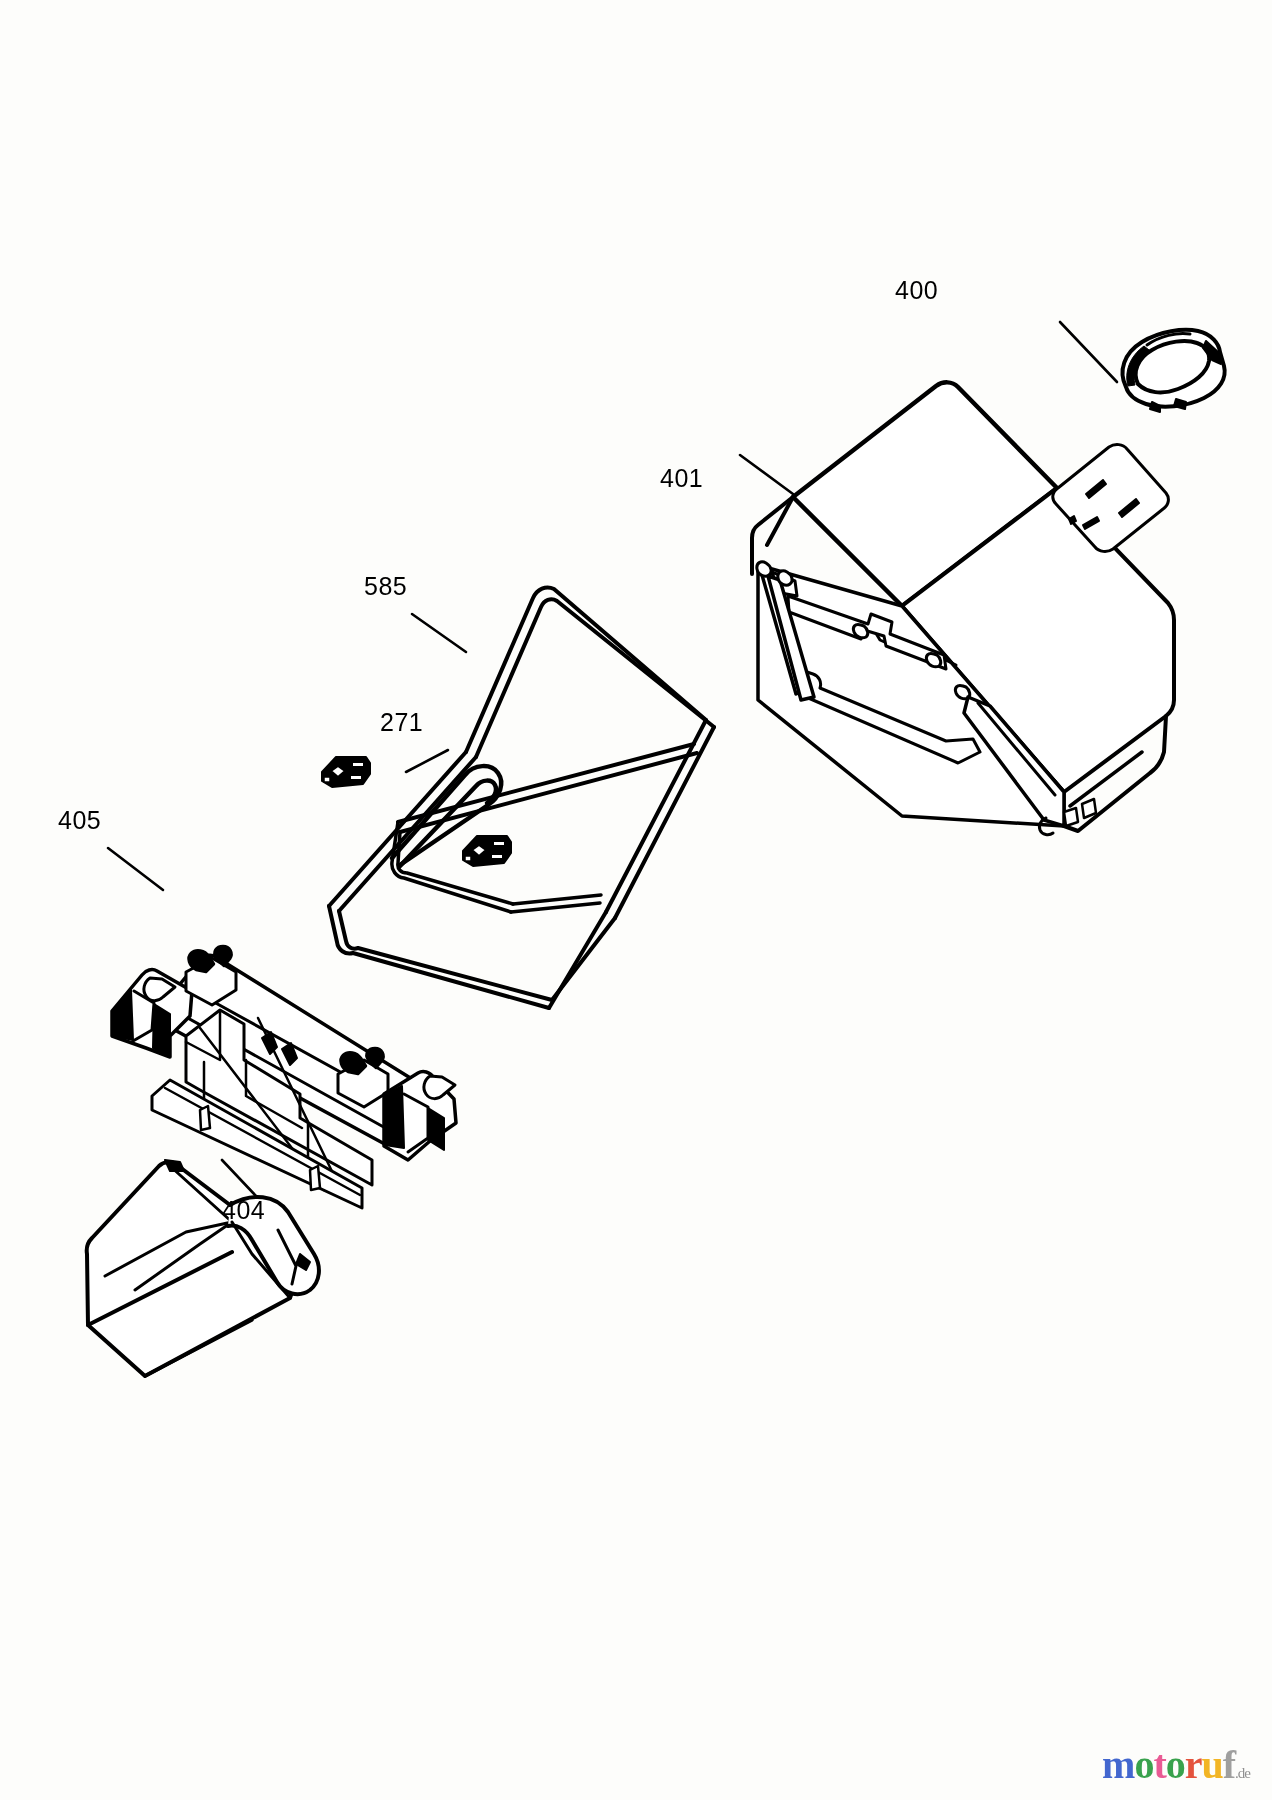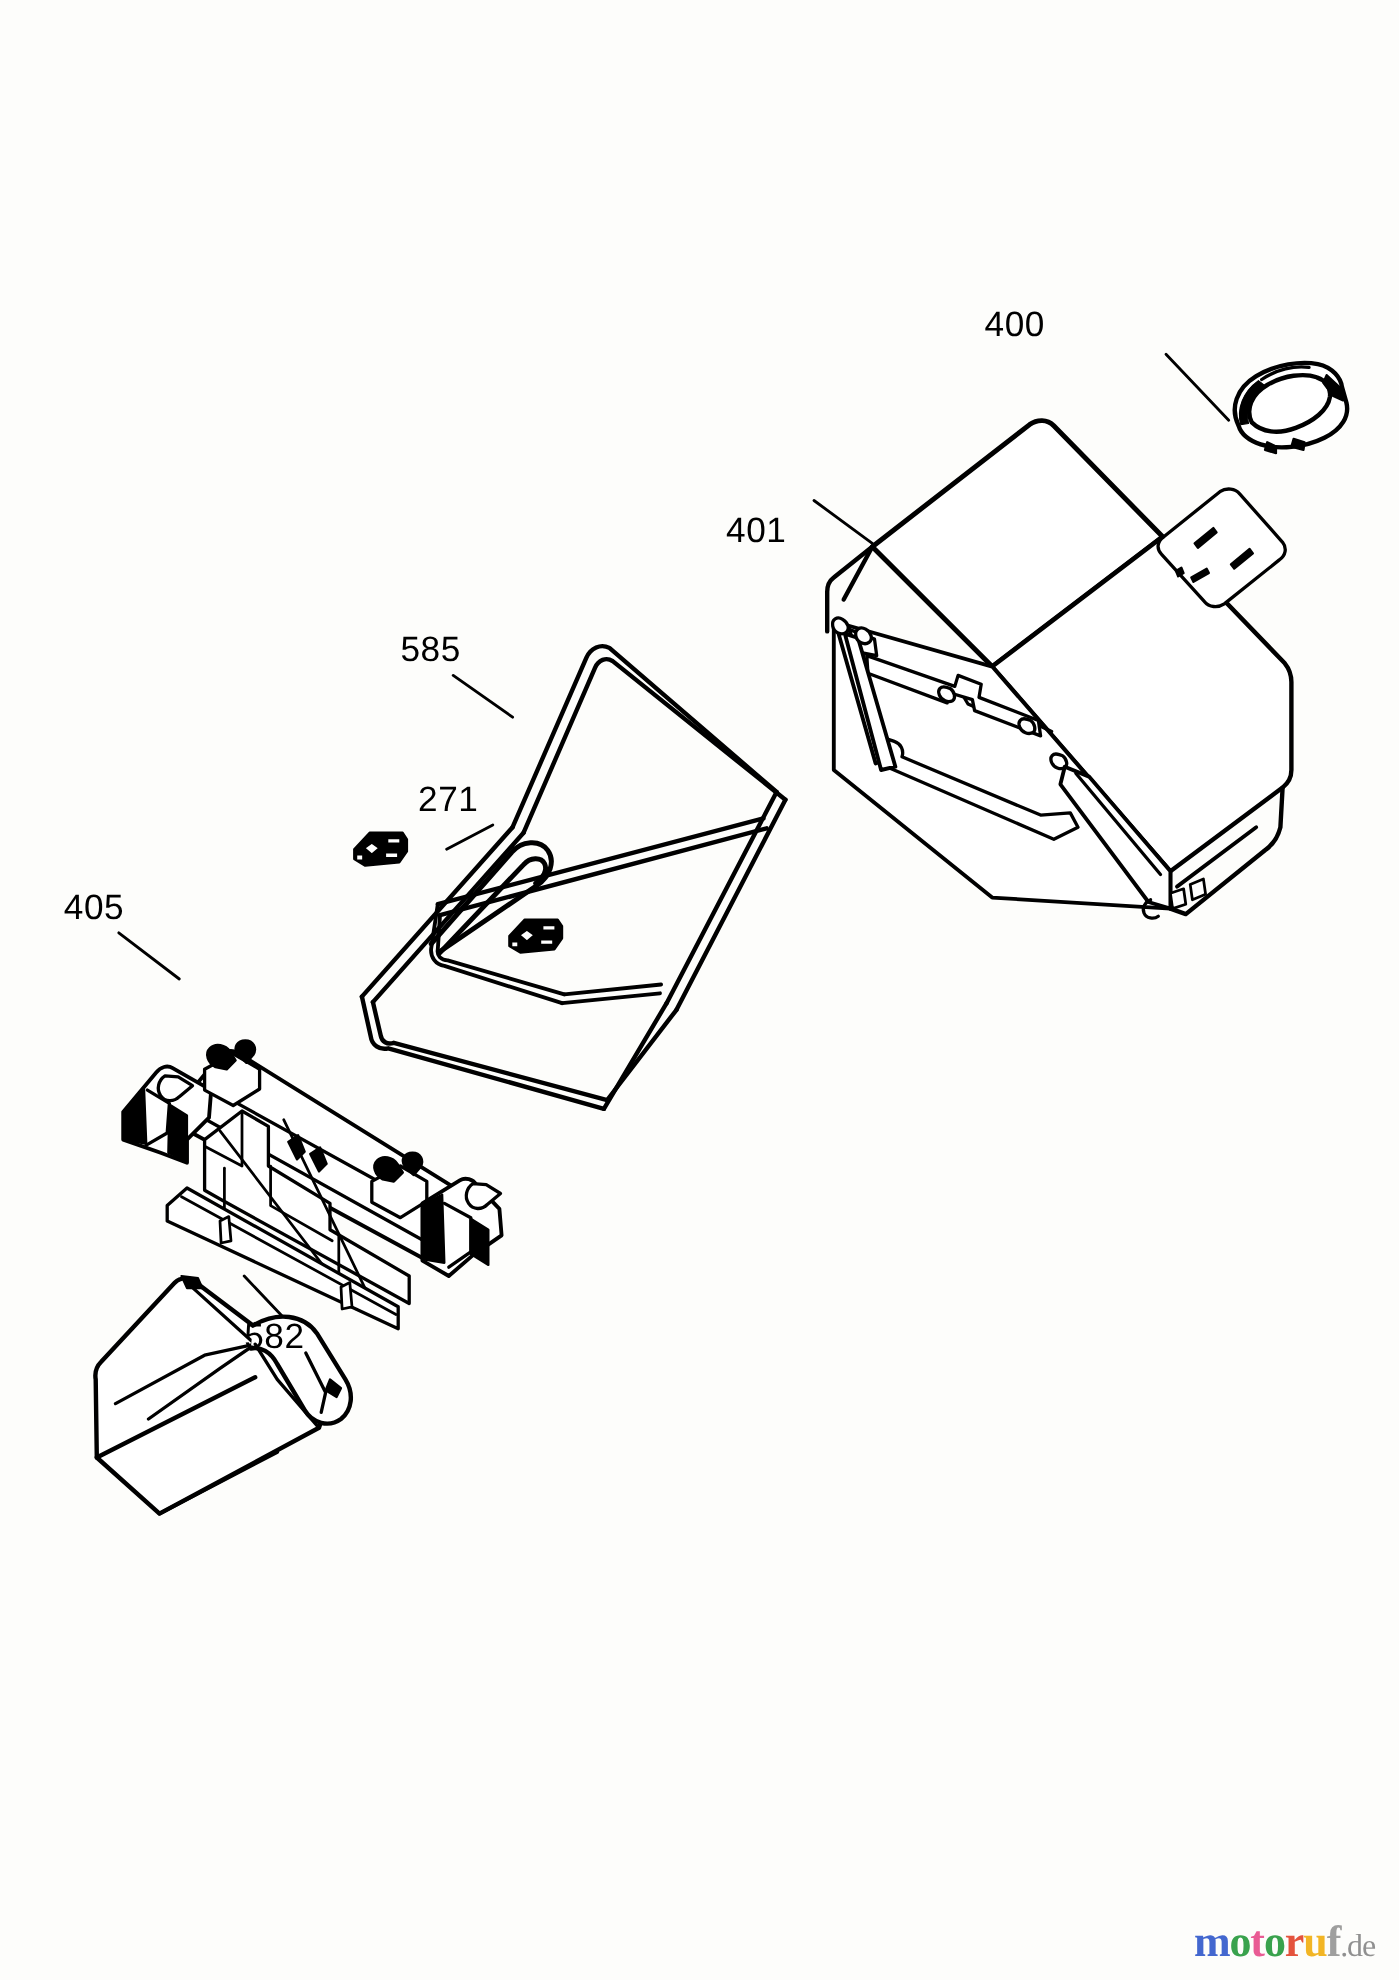--- a/index.html
+++ b/index.html
@@ -48,21 +48,21 @@
   .fillk {
     fill: #000000;
     stroke: #000000;
     stroke-linejoin: round;
   }
 
   
   .callout {
     position: absolute;
     font-family: "Liberation Sans", sans-serif;
-    font-size: 32px;
+    font-size: 25px;
     font-weight: 400;
     color: #000000;
     letter-spacing: 0.5px;
     white-space: nowrap;
     line-height: 1;
   }
 
   
   #footer-area {
     position: absolute;
@@ -86,21 +86,21 @@
     right: 22px;
     bottom: 12px;
     font-family: "Liberation Serif", serif;
     font-size: 40px;
     font-weight: 700;
     letter-spacing: -1px;
     white-space: nowrap;
     opacity: 0.95;
   }
   #watermark .wm-suffix {
-    font-size: 29px;
+    font-size: 15px;
     font-weight: 400;
     color: #8b8b8b;
   }
 </style>
 </head>
 <body style="background: rgb(253, 253, 251);">
 
 <div id="diagram-root">
 
   <svg class="drawing" viewBox="0 0 1272 1800">
@@ -533,21 +533,21 @@
   <div class="callout" style="left:895px; top:278px;">400</div>
 
   <div class="callout" style="left:660px; top:418px;margin-top:48px;">401</div>
 
   <div class="callout" style="left:364px; top:574px;">585</div>
 
   <div class="callout" style="left:380px; top:710px;">271</div>
 
   <div class="callout" style="left:58px; top:808px;">405</div>
 
-  <div class="callout" style="left:222px; top:1198px;">582</div>
+  <div class="callout" style="left:222px; top:1198px;">404</div>
 
   <div id="footer-area">
     <div id="watermark">
       <span><span style="color: rgb(58, 95, 205);">m</span><span style="color: rgb(47, 158, 68);">o</span><span style="color: rgb(232, 83, 143);">t</span><span style="color: rgb(47, 158, 68);">o</span><span style="color: rgb(227, 74, 51);">r</span><span style="color: rgb(242, 178, 26);">u</span><span style="color: rgb(154, 154, 154);">f</span></span><span class="wm-suffix" style="color: rgb(139, 139, 139);">.de</span>
     </div>
   </div>
 
 </div>
 
 </body></html>

